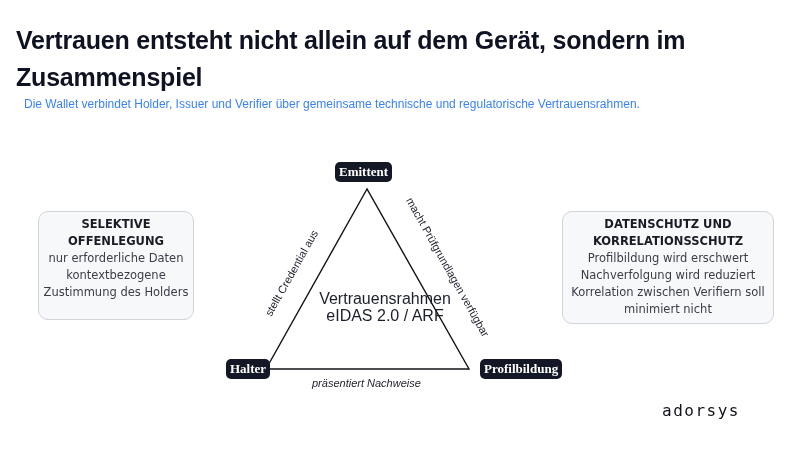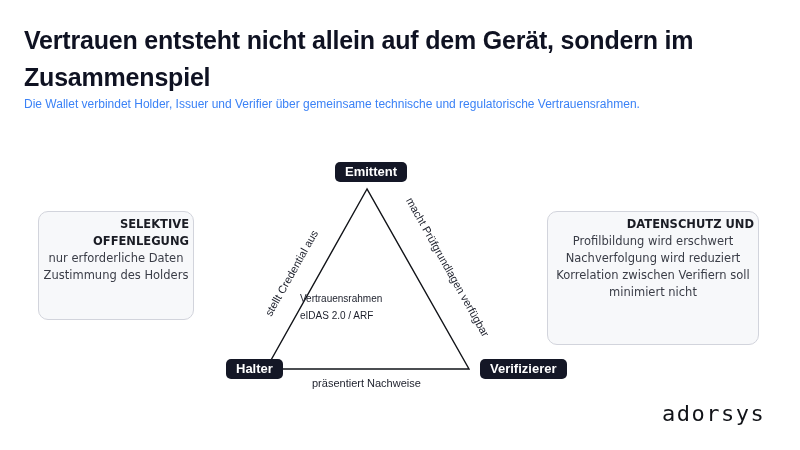--- a/index.html
+++ b/index.html
@@ -1,90 +1,92 @@
 <!DOCTYPE html>
 <html><head>
   <meta charset="utf-8">
   <style>
     html, body { margin:0; padding:0; }
     body {
       width:800px; height:450px; background:#ffffff; position:relative; overflow:hidden;
       font-family:"Liberation Sans", sans-serif; color:#0f1222;
     }
     .title {
-      position:absolute; left:24px; top:22px; width:760px;
+      position:absolute; left:16px; top:22px; width:760px;
       font-size:25px; font-weight:bold; line-height:37px; color:#0f1222;
       letter-spacing:-0.2px;
     }
     .subtitle {
       position:absolute; left:24px; top:97px; font-size:12px; color:#3b82f6; white-space:nowrap;
     }
     .infobox {
       position:absolute; box-sizing:border-box;
       background:#f7f8fa; border:1.5px solid #d2d4dc; border-radius:10px;
       text-align:center; font-family:"DejaVu Sans", sans-serif;
       font-size:11.5px; line-height:17px; color:#3a3d47; padding:4px 4px;
     }
-    .infobox .head { font-weight:bold; color:#1a1c24;text-align:right; }
+    .infobox .head { font-weight:bold; color:#1a1c24; }
     .infobox .line { display:block; }
     .box-left { left:38px; top:211px; width:156px; height:109px; }
-    .box-right { left:547px; top:211px; width:212px; height:134px; }
+    .box-right { left:562px; top:211px; width:212px; height:113px; }
     .node {
       position:absolute; background:#141726; color:#ffffff; font-weight:bold;
-      font-family:Liberation Sans, sans-serif; font-size:13px;
-      border-radius:5px; padding:2px 10px; line-height:16px; white-space:nowrap;
+      font-family:Liberation Serif, serif; font-size:13px;
+      border-radius:5px; padding:2px 4px; line-height:16px; white-space:nowrap;
     }
     .node-emittent { left:335px; top:162px; }
     .node-halter { left:207px; top:359px;margin-left:19px; }
     .node-verifizierer { left:480px; top:359px; }
     svg.tri { position:absolute; left:0; top:0; }
     .edge-label {
       position:absolute; font-size:11px; color:#1c1f2b; white-space:nowrap;
       transform-origin:center center;
     }
     .lbl-left { left:243px; top:267px; transform:rotate(-60.7deg); }
     .lbl-right { left:369px; top:261px; transform:rotate(60.7deg); }
-    .lbl-bottom { left:312px; top:377px; }
+    .lbl-bottom { left:312px; top:377px;font-style:italic; }
     .center-label {
-      position:absolute; left:300px; top:290px; width:134px; text-align:left;
-      font-size:10px; line-height:17px; color:#1c1f2b;
+      position:absolute; left:318px; top:290px; width:134px; text-align:center;
+      font-size:16px; line-height:17px; color:#1c1f2b;
     }
     .logo {
       position:absolute; left:662px; top:401px; font-family:"DejaVu Sans Mono", monospace;
-      font-size:22px; letter-spacing:1.5px; color:#111318;
+      font-size:16px; letter-spacing:1.5px; color:#111318;
     }
   </style>
 </head>
 <body>
 
 <div class="title">Vertrauen entsteht nicht allein auf dem Gerät, sondern im Zusammenspiel</div>
 <div class="subtitle">Die Wallet verbindet Holder, Issuer und Verifier über gemeinsame technische und regulatorische Vertrauensrahmen.</div>
 
 <div class="infobox box-left">
   <span class="line head">SELEKTIVE</span>
   <span class="line head">OFFENLEGUNG</span>
   <span class="line">nur erforderliche Daten</span>
+  <span class="line">kontextbezogene</span>
   <span class="line">Zustimmung des Holders</span>
 </div>
 
 <div class="infobox box-right">
   <span class="line head">DATENSCHUTZ UND</span>
+  <span class="line head">KORRELATIONSSCHUTZ</span>
   <span class="line">Profilbildung wird erschwert</span>
   <span class="line">Nachverfolgung wird reduziert</span>
   <span class="line">Korrelation zwischen Verifiern soll</span>
   <span class="line">minimiert nicht</span>
 </div>
 
 <svg class="tri" width="800" height="450">
   <polygon points="367,189 266,369 469,369" fill="none" stroke="#111318" stroke-width="1.4" stroke-linejoin="miter"></polygon>
 </svg>
 
 <div class="node node-emittent">Emittent</div>
 <div class="node node-halter">Halter</div>
-<div class="node node-verifizierer">Verifizierer</div>
+<div class="node node-verifizierer">Profilbildung</div>
 
 <div class="edge-label lbl-left">stellt Credential aus</div>
 <div class="edge-label lbl-right">macht Prüfgrundlagen verfügbar</div>
 <div class="edge-label lbl-bottom">präsentiert Nachweise</div>
 
 <div class="center-label">
   <div>Vertrauensrahmen</div>
   <div>eIDAS 2.0 / ARF</div>
 </div>
 

